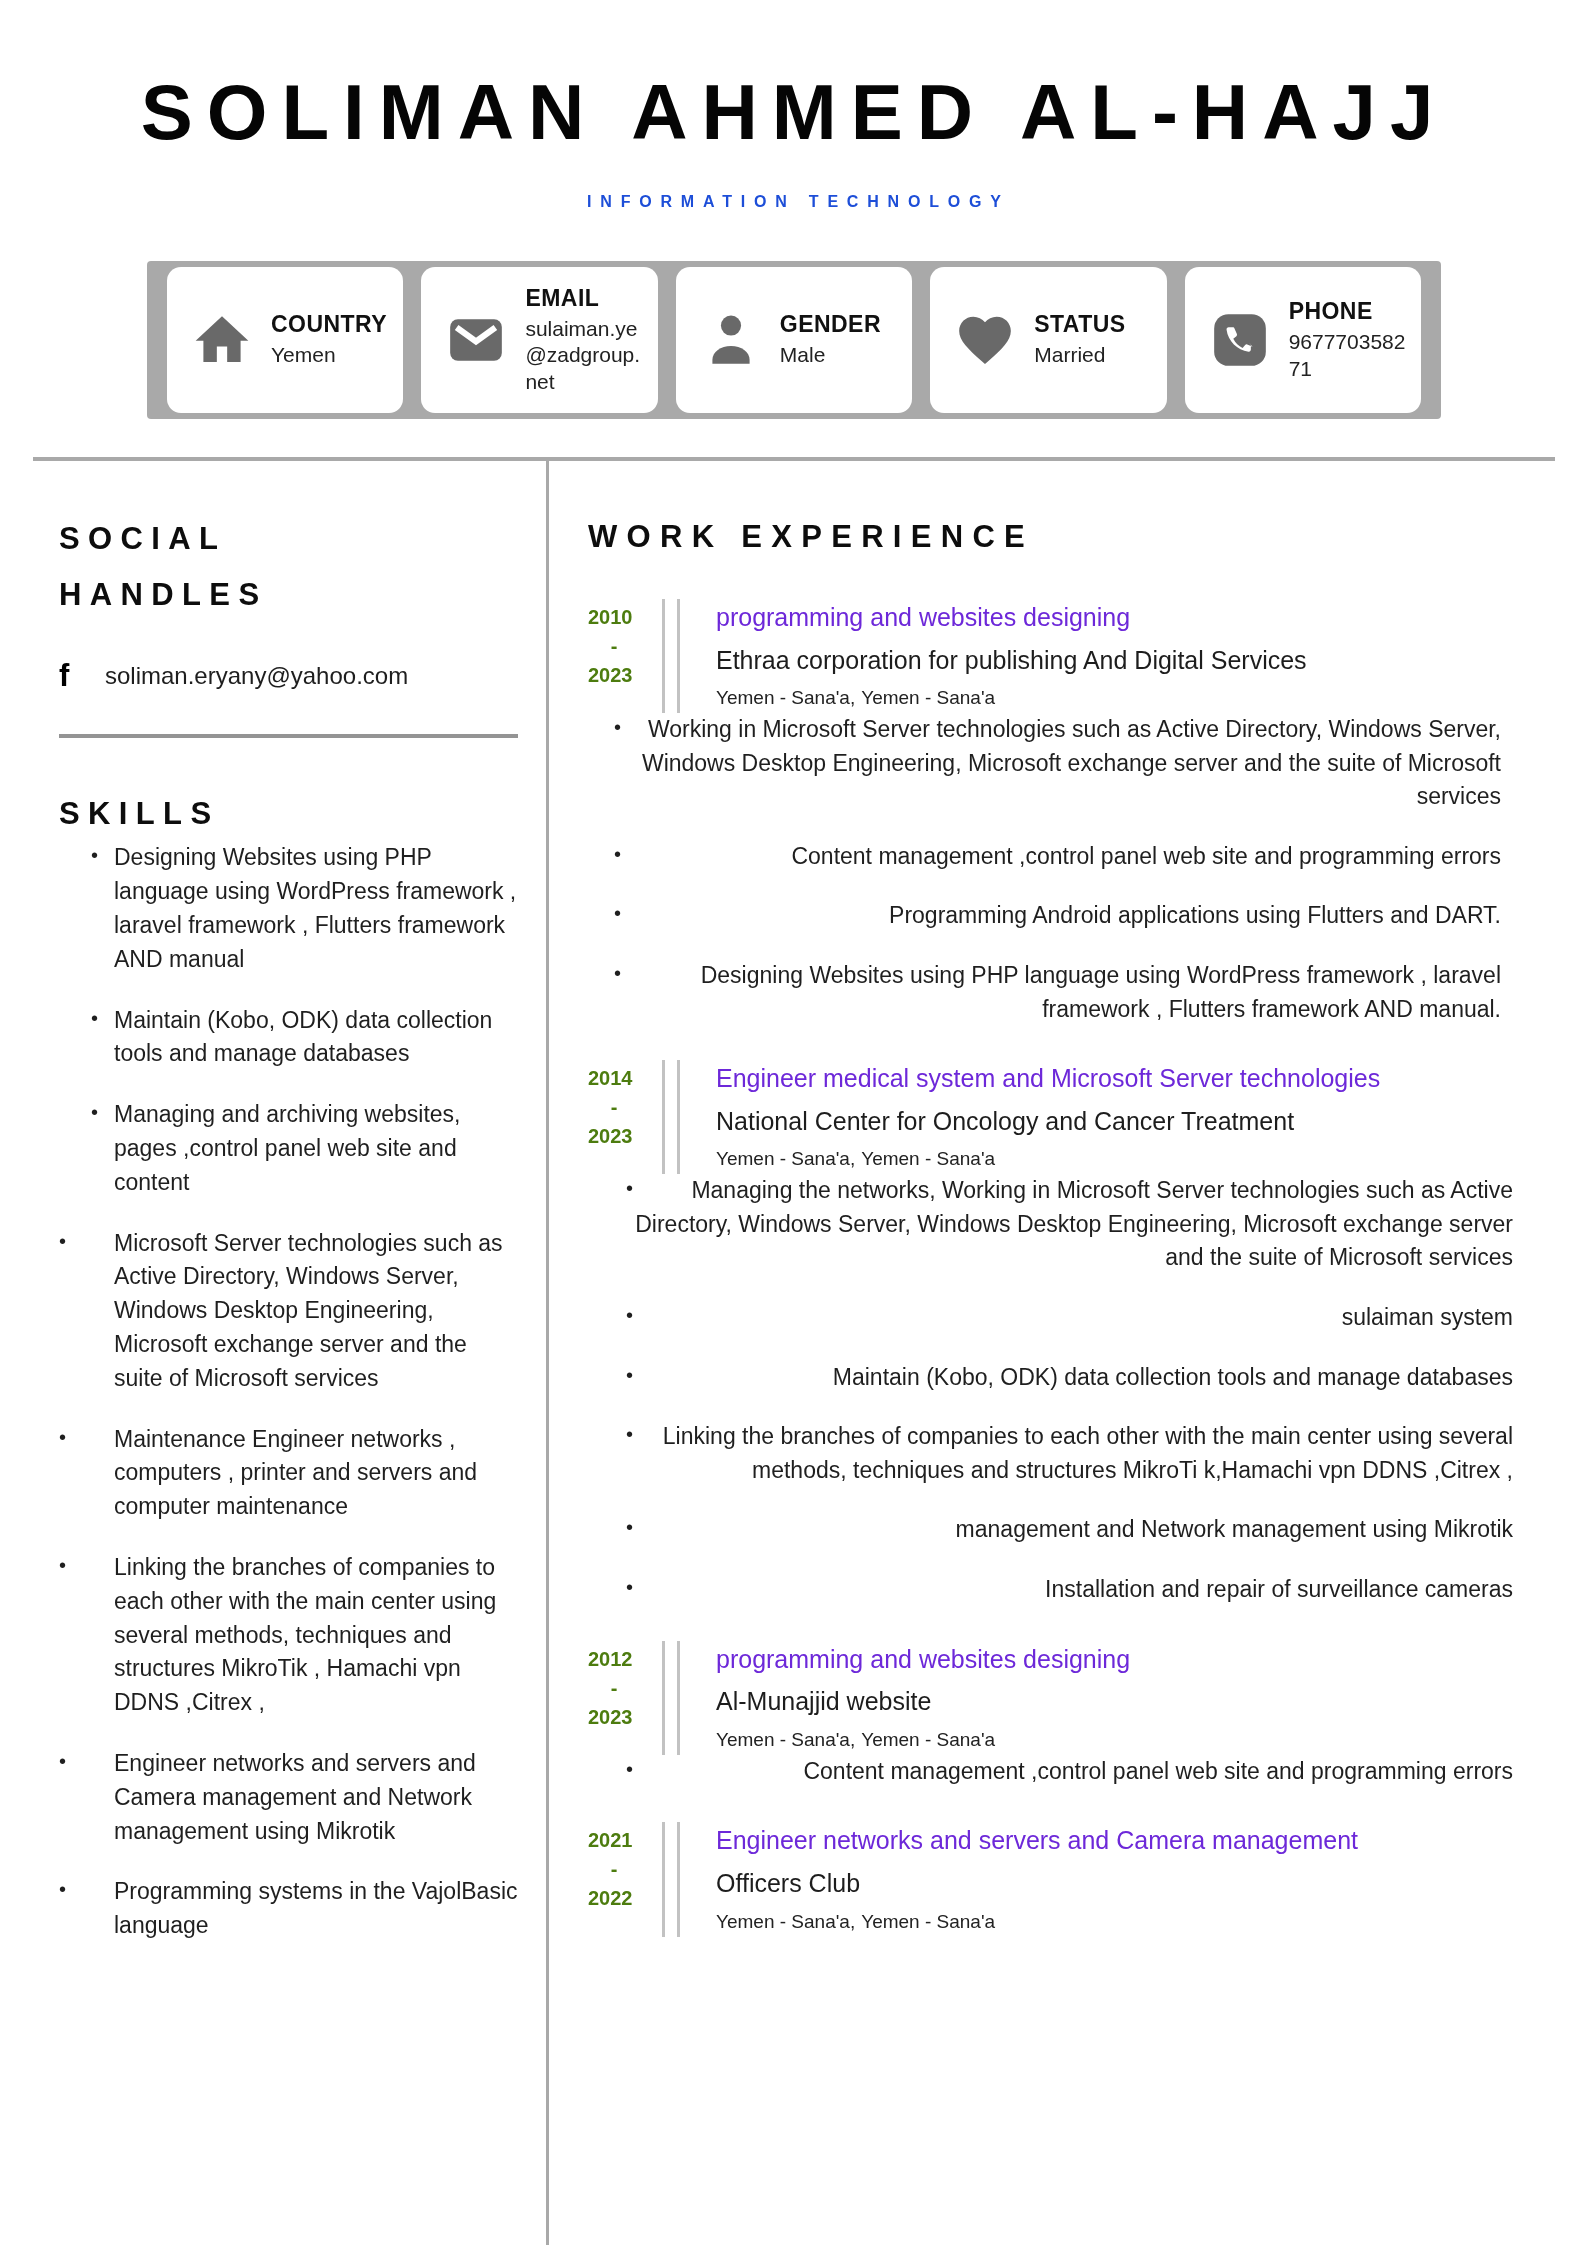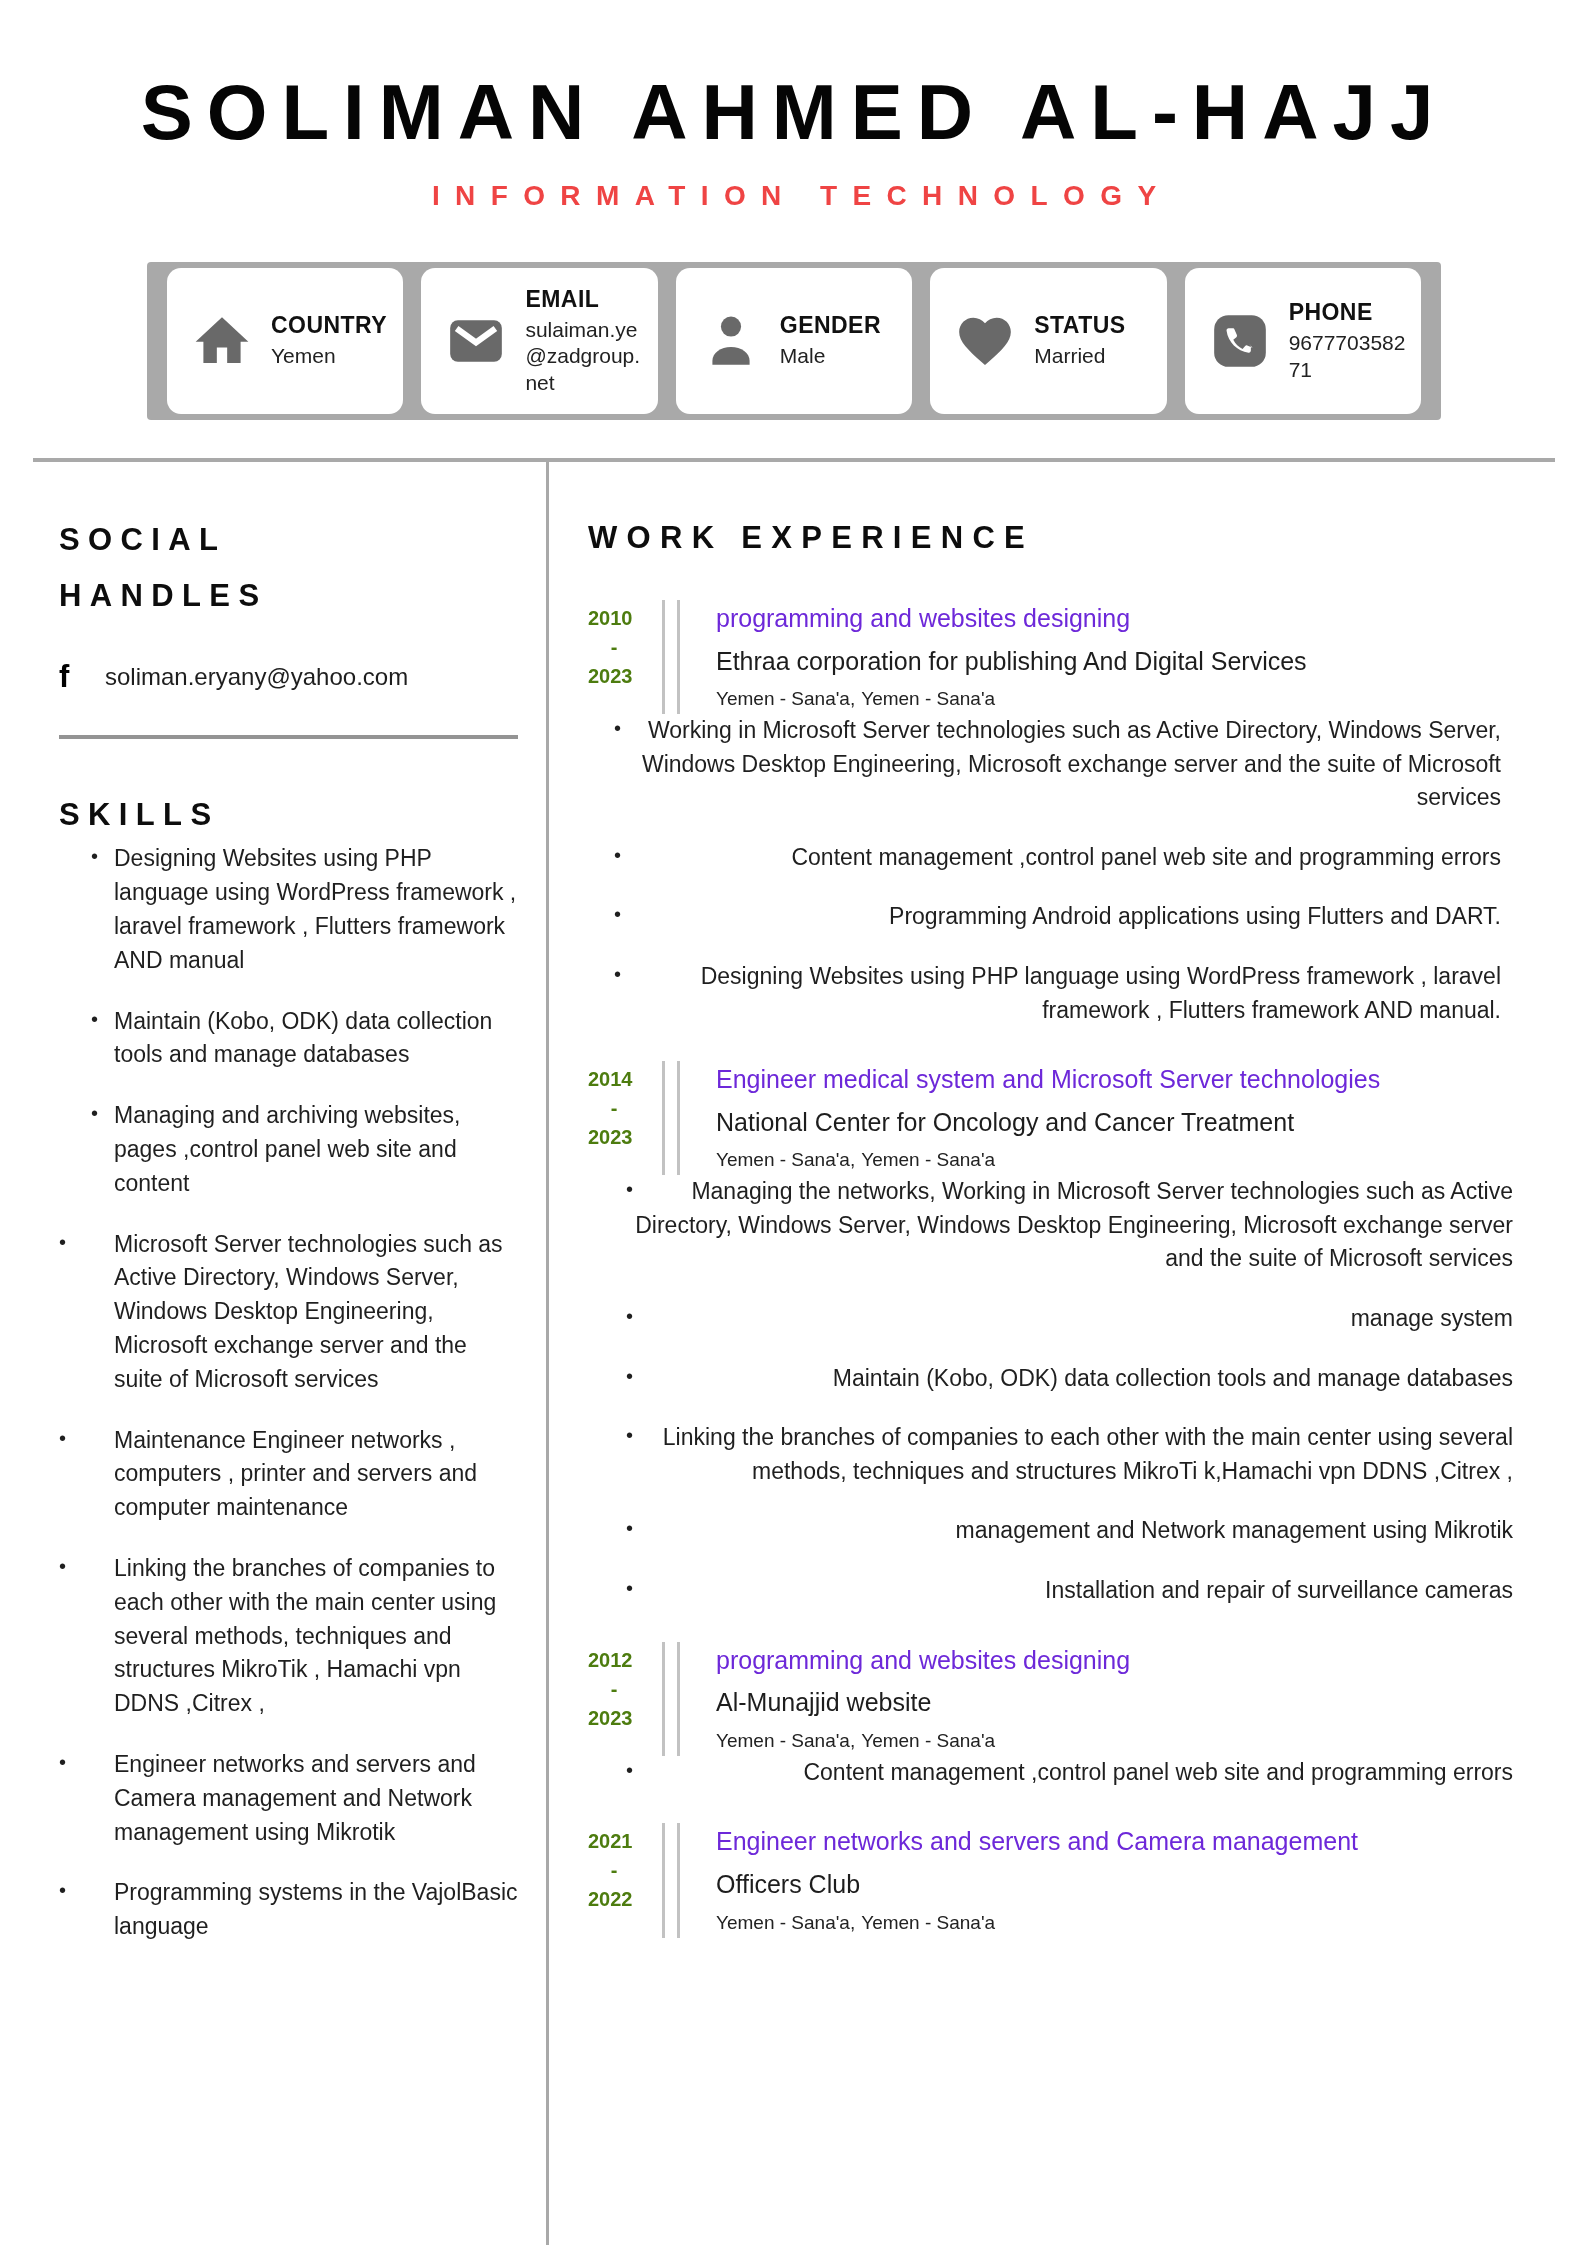--- a/index.html
+++ b/index.html
@@ -9,21 +9,21 @@
     -webkit-font-smoothing:antialiased;
   }
   .page{width:100%;height:100%;box-sizing:border-box;padding:0 33px;display:flex;flex-direction:column;}
 
   
   .name{
     margin:70px 0 0 0;text-align:center;font-size:78px;font-weight:bold;color:#050505;
     letter-spacing:14px;line-height:1.08;white-space:nowrap;
   }
   .subtitle{
-    margin-top:26px;text-align:center;font-size:28px;font-weight:bold;color:#ef4444;
+    margin-top:39px;text-align:center;font-size:16px;font-weight:bold;color:#1d4ed8;
     letter-spacing:0.55em;text-indent:0.55em;
   }
 
   
   .contact-band{
     margin:50px 114px 0 114px;background:#a9a9a9;border-radius:4px;
     padding:6px 20px;display:flex;gap:18px;
   }
   .card{
     flex:1 1 0;background:#ffffff;border-radius:14px;display:flex;align-items:center;
@@ -264,21 +264,21 @@
             <div class="job-loc"><span class="loc-a">Yemen - Sana'a,</span><span class="loc-b">Yemen - Sana'a</span></div>
           </div>
         </div>
         <ul class="plain job-bullets">
           <li class="jb">
               <span class="dot"></span>
               <span class="txt">Managing the networks, Working in Microsoft Server technologies such as Active Directory, Windows Server, Windows Desktop Engineering, Microsoft exchange server and the suite of Microsoft services</span>
             </li>
           <li class="jb">
               <span class="dot"></span>
-              <span class="txt">manage system</span>
+              <span class="txt">sulaiman system</span>
             </li>
           <li class="jb">
               <span class="dot"></span>
               <span class="txt">Maintain (Kobo, ODK) data collection tools and manage databases</span>
             </li>
           <li class="jb">
               <span class="dot"></span>
               <span class="txt">Linking the branches of companies to each other with the main center using several methods, techniques and structures MikroTi k,Hamachi vpn DDNS  ,Citrex ,</span>
             </li>
           <li class="jb">

